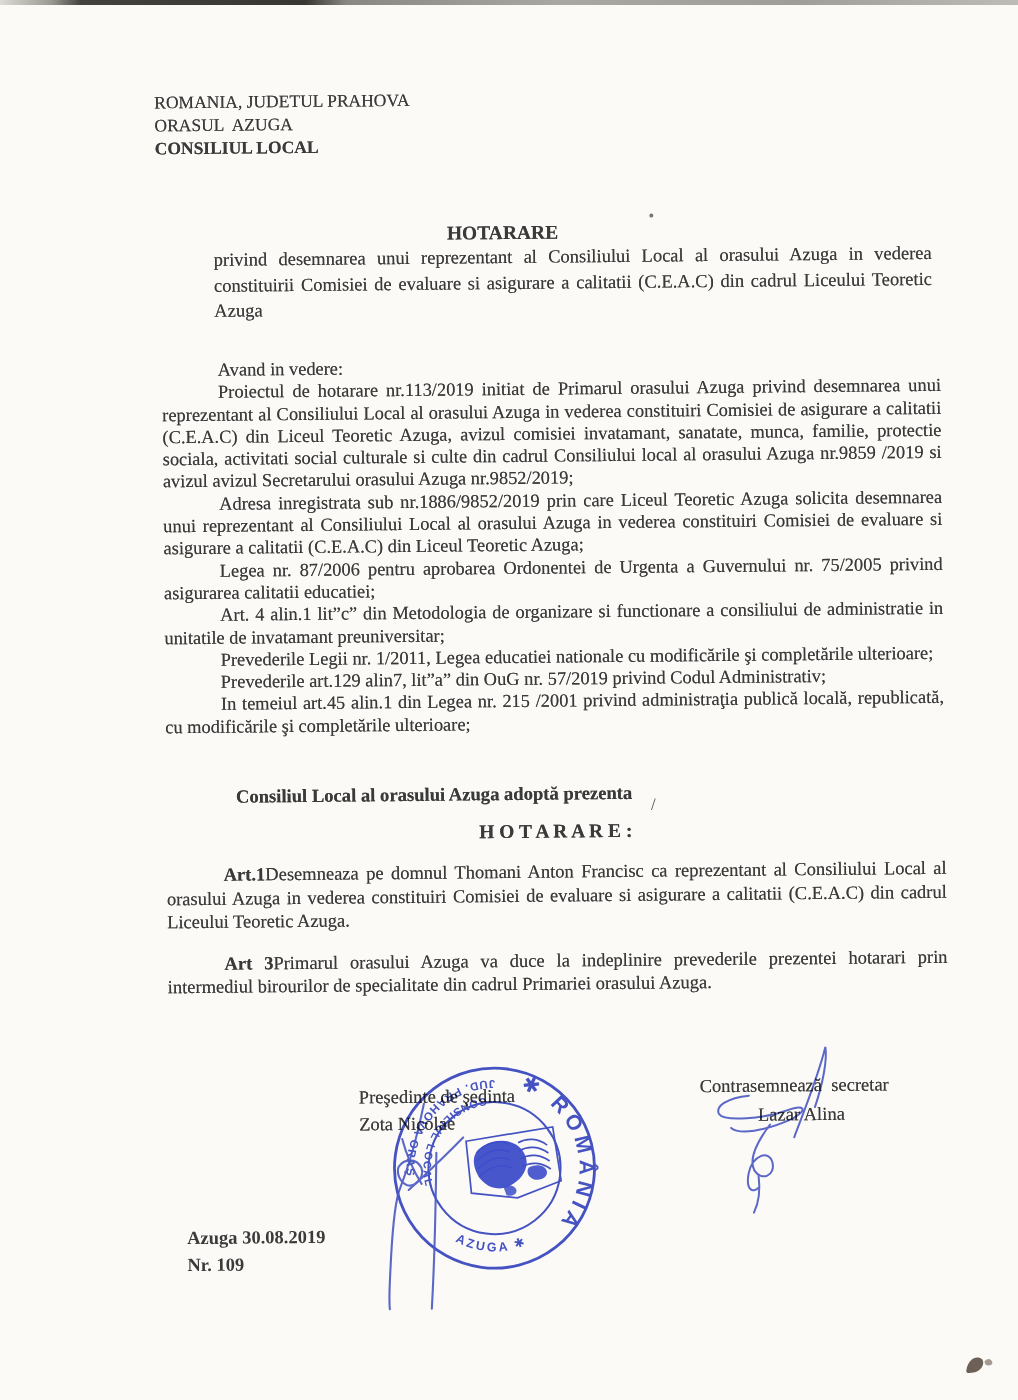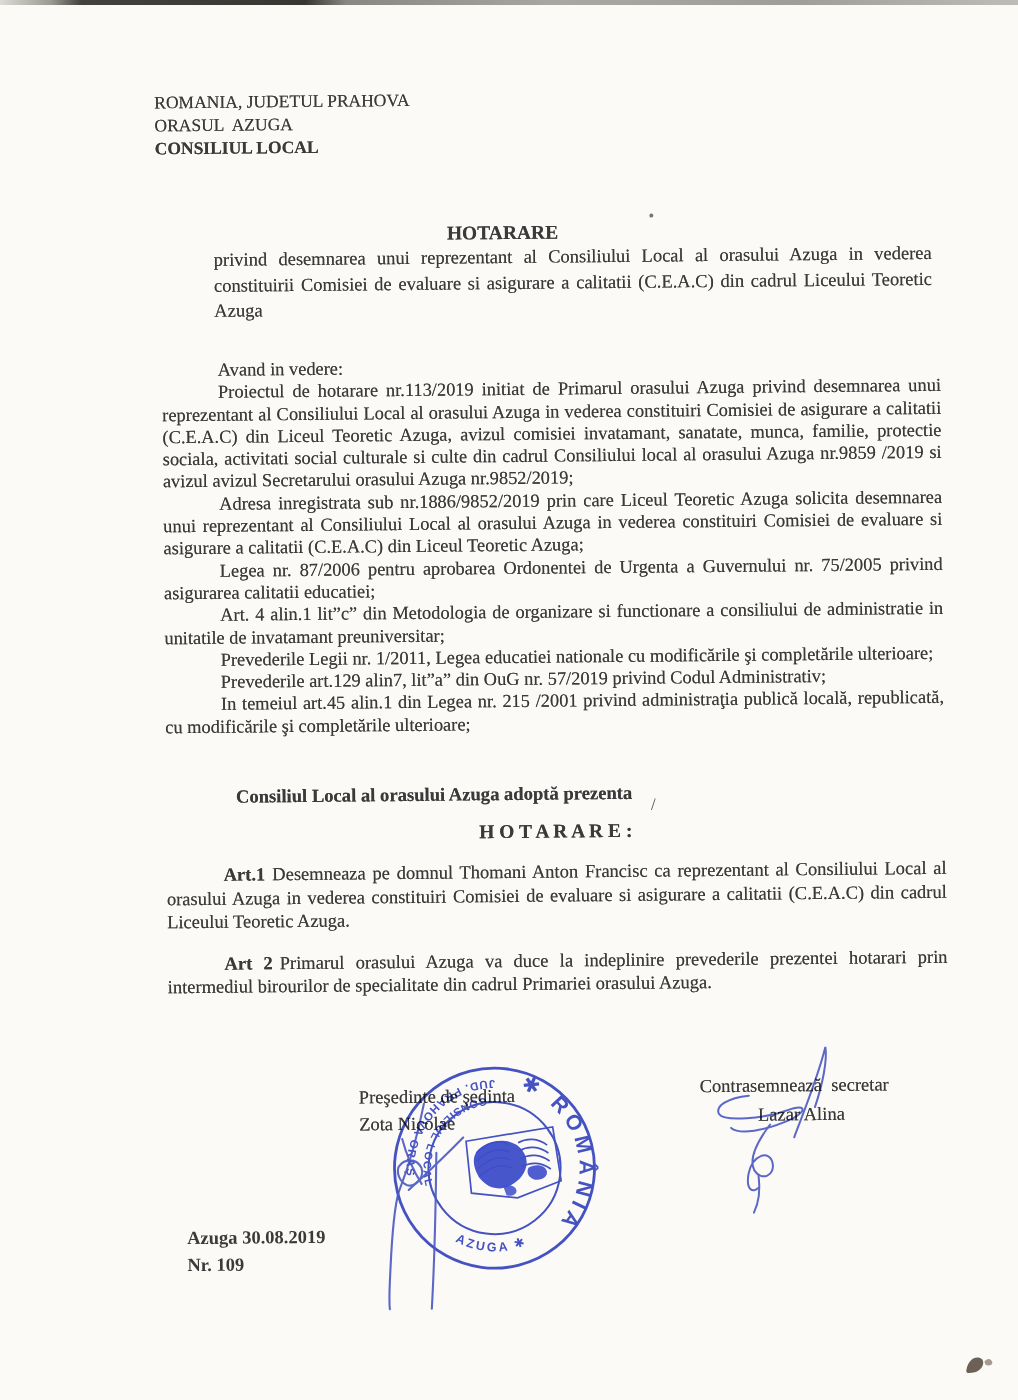--- a/index.html
+++ b/index.html
@@ -35,21 +35,21 @@
   .preamble{ position:absolute;left:165px;top:356px;width:779px;font-size:18.4px;line-height:22.3px; }
   .preamble p{ margin:0;text-indent:56px;text-align:justify; }
   .preamble .lead{ text-align:left; }
 
   .adoption-line{ position:absolute;left:165px;top:783px;width:779px;font-weight:bold;font-size:18.6px;text-indent:70px; }
   .slash-mark{ position:absolute;left:650px;top:796px;font-size:17px;color:#4a4a4a; }
   .hotarare-heading{ position:absolute;left:165px;top:821px;width:779px;text-align:center;font-weight:bold;font-size:19.5px; }
 
   .articles{ position:absolute;left:165px;top:861px;width:780px;font-size:18.5px;line-height:23.6px; }
   .articles p{ margin:0;text-indent:57px;text-align:justify; }
-  .articles p b{ margin-right:7px; }
+  .articles p b{ }
   .articles p.art2{ margin-top:18px; }
 
   .sig-president-role{ position:absolute;left:355px;top:1086px;font-size:18.5px; }
   .sig-president-name{ position:absolute;left:355px;top:1113px;font-size:18.5px; }
   .sig-secretary-role{ position:absolute;left:696px;top:1078px;font-size:18.5px; }
   .sig-secretary-name{ position:absolute;left:754px;top:1107px;font-size:18.5px; }
 
   .footer{ position:absolute;left:182px;top:1222px;font-size:18.5px;font-weight:bold;line-height:27px; }
 
   .ink-layer{ position:absolute;left:0;top:0;width:1018px;height:1400px;mix-blend-mode:multiply;pointer-events:none; }
@@ -85,21 +85,21 @@
     <p>Prevederile art.129 alin7, lit”a” din OuG nr. 57/2019 privind Codul Administrativ;</p>
     <p>In temeiul art.45 alin.1 din Legea nr. 215 /2001 privind administraţia publică locală, republicată, cu modificările şi completările ulterioare;</p>
   </div>
 
   <div class="adoption-line soft">Consiliul Local al orasului Azuga adoptă prezenta</div>
   <div class="slash-mark">/</div>
   <div class="hotarare-heading soft">H O T A R A R E :</div>
 
   <div class="articles soft">
     <p><b>Art.1</b><span>Desemneaza pe domnul Thomani Anton Francisc ca reprezentant al Consiliului Local al orasului Azuga in vederea constituiri Comisiei de evaluare si asigurare a calitatii (C.E.A.C) din cadrul Liceului Teoretic Azuga.</span></p>
-    <p class="art2"><b>Art 2</b><span>Primarul orasului Azuga va duce la indeplinire prevederile prezentei hotarari prin intermediul birourilor de specialitate din cadrul Primariei orasului Azuga.</span></p>
+    <p class="art2"><b>Art 3</b><span>Primarul orasului Azuga va duce la indeplinire prevederile prezentei hotarari prin intermediul birourilor de specialitate din cadrul Primariei orasului Azuga.</span></p>
   </div>
 
   <div class="sig-president-role soft pre">Preşedinte de şedinta</div>
   <div class="sig-president-name soft">Zota Nicolae</div>
   <div class="sig-secretary-role soft pre">Contrasemnează  secretar</div>
   <div class="sig-secretary-name soft">Lazar Alina</div>
 
   <div class="footer">
     <div>Azuga 30.08.2019</div>
     <div>Nr. 109</div>

